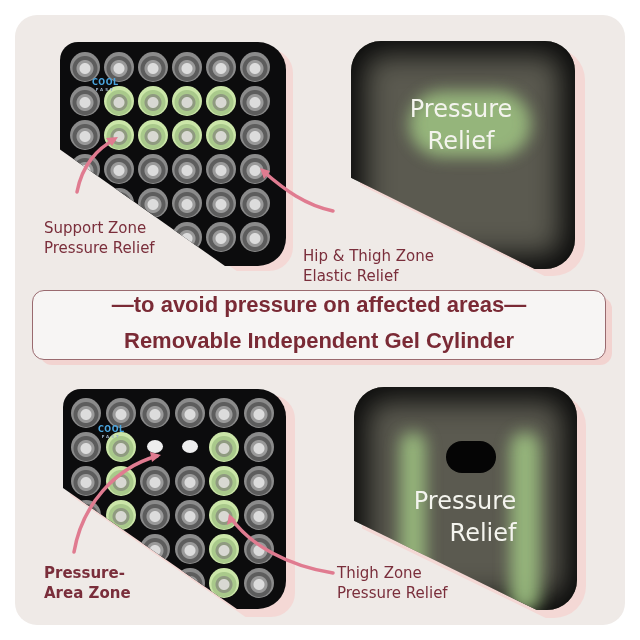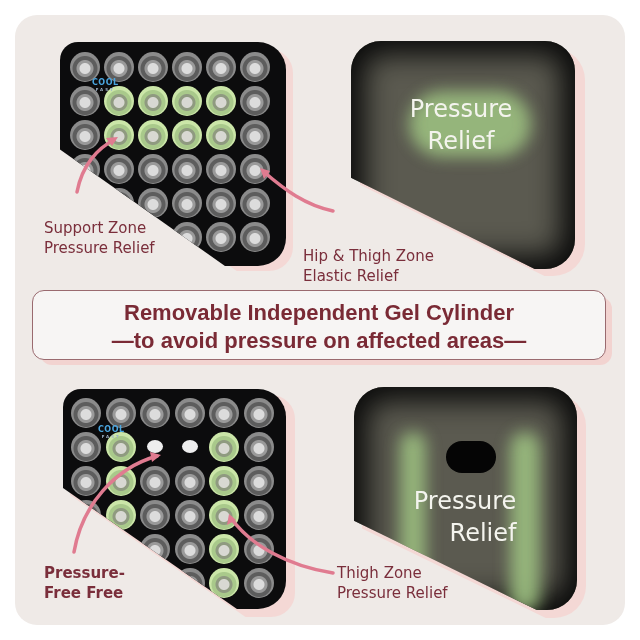--- a/index.html
+++ b/index.html
@@ -89,22 +89,22 @@
   <span>Support Zone</span><br>
   <span>Pressure Relief</span>
 </div>
 <div class="label" style="left:303px;top:218px;margin-top:28px;">
   <span>Hip &amp; Thigh Zone</span><br>
   <span>Elastic Relief</span>
 </div>
 
 <div class="banner-shadow"></div>
 <div class="banner">
+  <span class="banner-line">—to avoid pressure on affected areas—</span>
   <span class="banner-line" style="margin-top:8px;">Removable Independent Gel Cylinder</span>
-  <span class="banner-line">—to avoid pressure on affected areas—</span>
 </div>
 
 <div class="pad-shadow" style="left:70px;top:395px;width:225px;height:222px;border-radius:0 24px 24px 0;clip-path:polygon(0 0,100% 0,100% 100%,78% 100%,0 45%);"></div>
 <div class="pad" id="pad-bl" style="left:63px;top:389px;width:223px;height:220px;border-radius:18px 28px 28px 0;clip-path:polygon(0 0,100% 0,100% 100%,78% 100%,0 45%);">
     <div class="cell gray" style="left: 8px; top: 9px;"></div>
     <div class="cell gray" style="left: 42.5px; top: 9px;"></div>
     <div class="cell gray" style="left: 77px; top: 9px;"></div>
     <div class="cell gray" style="left: 111.5px; top: 9px;"></div>
     <div class="cell gray" style="left: 146px; top: 9px;"></div>
     <div class="cell gray" style="left: 180.5px; top: 9px;"></div>
@@ -150,21 +150,21 @@
   <div class="glow" style="left:156px;top:45px;width:30px;height:180px;"></div>
   <div class="hole" style="left:92px;top:54px;width:50px;height:32px;"></div>
   <div class="heat-label" style="left:36px;top:98px;width:150px;">
     <span>Pressure</span><br>
     <span style="padding-left:36px;">Relief</span>
   </div>
 </div>
 
 <div class="label" style="left:44px;top:563px;font-weight:bold;">
   <span>Pressure-</span><br>
-  <span>Free Free</span>
+  <span>Area Zone</span>
 </div>
 <div class="label" style="left:337px;top:563px;">
   <span>Thigh Zone</span><br>
   <span>Pressure Relief</span>
 </div>
 
 <svg class="arrows" viewBox="0 0 640 640">
   <g fill="none" stroke="#e07b90" stroke-width="3.5" stroke-linecap="round">
     <path d="M77 192 C 82 165, 98 148, 114 140"></path>
     <path d="M333 211 C 305 205, 285 190, 264 172"></path>

